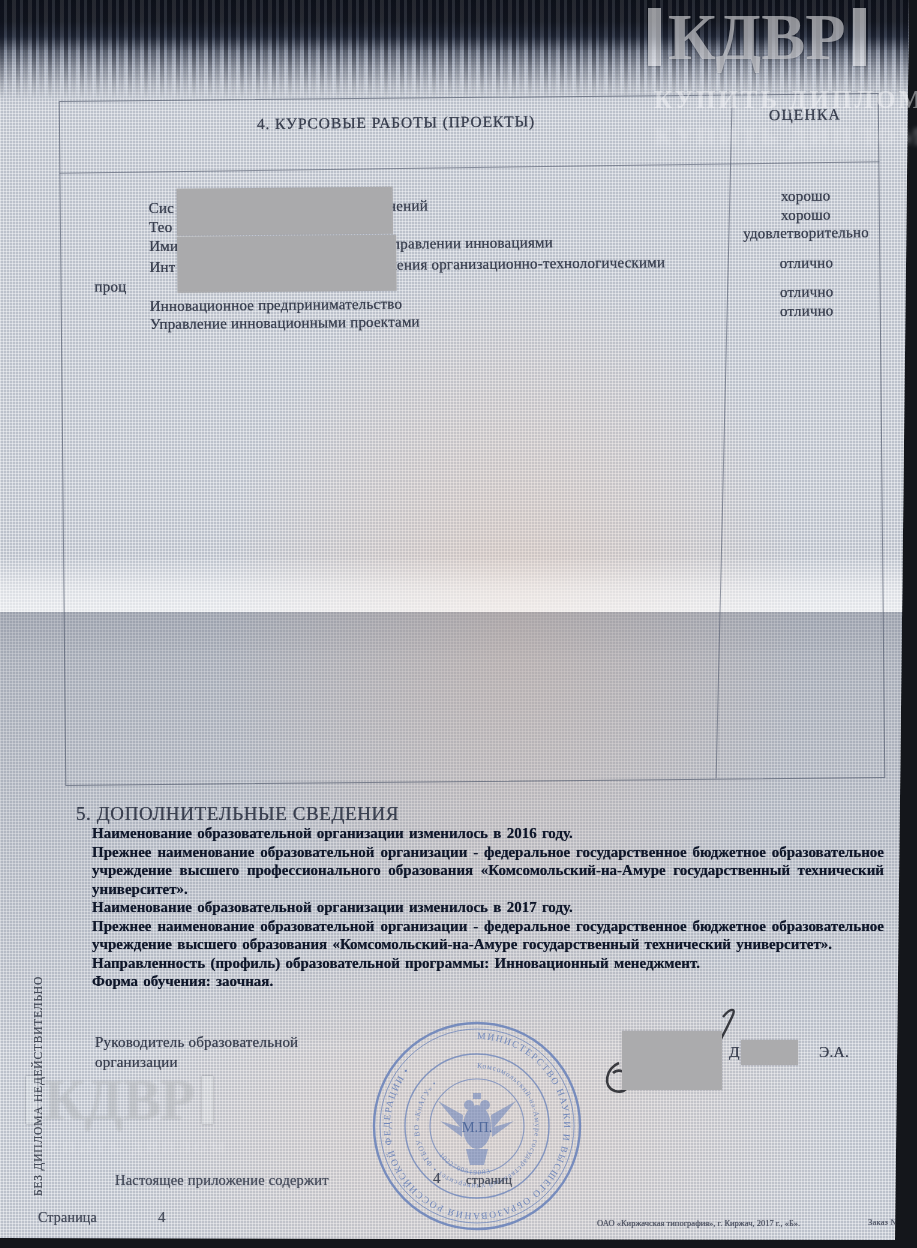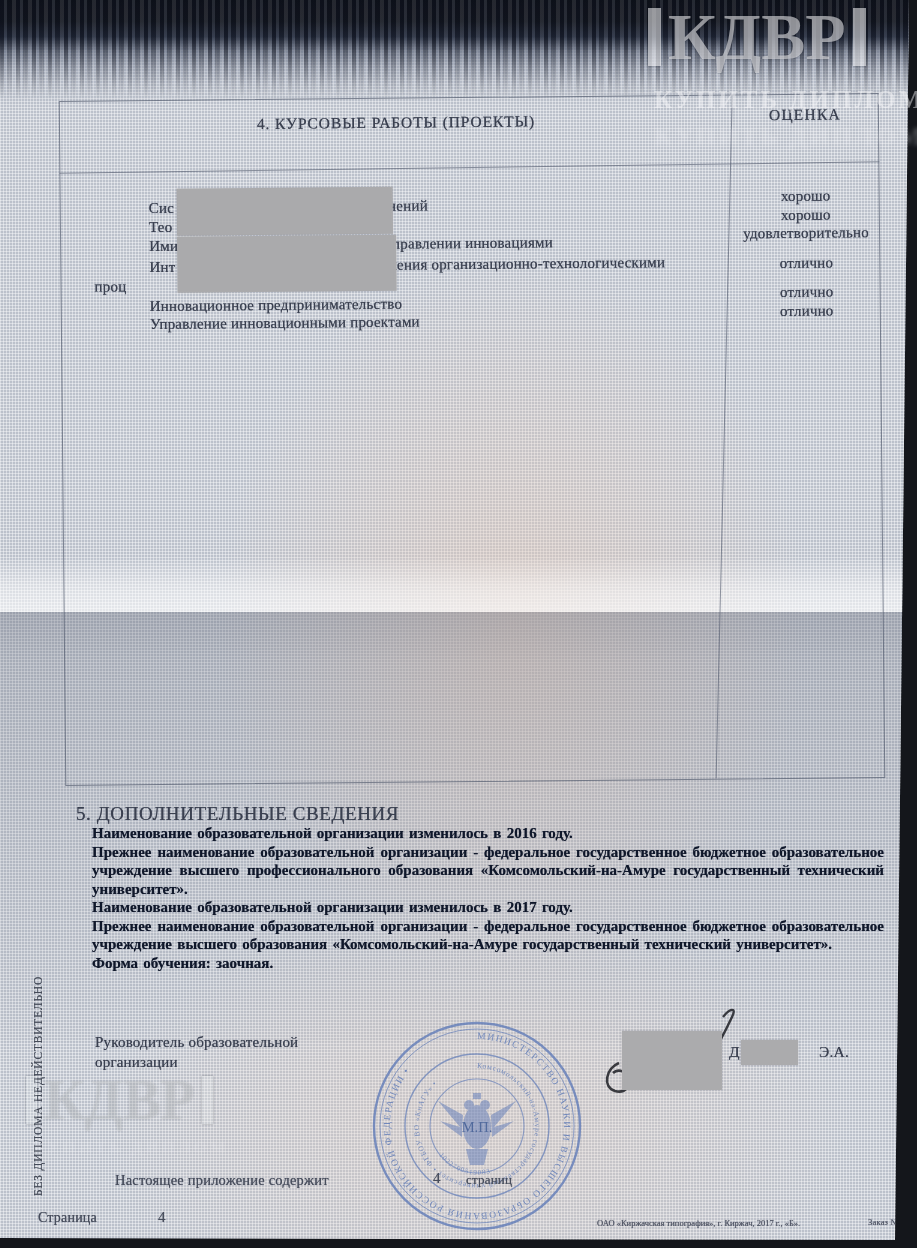--- a/index.html
+++ b/index.html
@@ -144,20 +144,21 @@
       <div class="redact redact-1"></div>
       <div class="redact redact-2"></div>
     </div>
 
     <div class="doc-text s5-title">5. ДОПОЛНИТЕЛЬНЫЕ СВЕДЕНИЯ</div>
     <div class="s5-body">
       <p>Наименование образовательной организации изменилось в 2016 году.</p>
       <p>Прежнее наименование образовательной организации - федеральное государственное бюджетное образовательное учреждение высшего профессионального образования «Комсомольский-на-Амуре государственный технический университет».</p>
       <p>Наименование образовательной организации изменилось в 2017 году.</p>
       <p>Прежнее наименование образовательной организации - федеральное государственное бюджетное образовательное учреждение высшего образования «Комсомольский-на-Амуре государственный технический университет».</p>
+      <p>Направленность (профиль) образовательной программы: Инновационный менеджмент.</p>
       <p>Форма обучения: заочная.</p>
     </div>
 
     <div class="doc-text role">Руководитель образовательной организации</div>
 
     <div class="seal">
       <svg width="222" height="222" viewBox="0 0 222 222">
         <defs>
           <path id="ringOuterPath" d="M111,24 a87,87 0 1,1 -0.01,0" fill="none"></path>
           <path id="ringInnerPath" d="M111,53 a58,58 0 1,1 -0.01,0" fill="none"></path>

